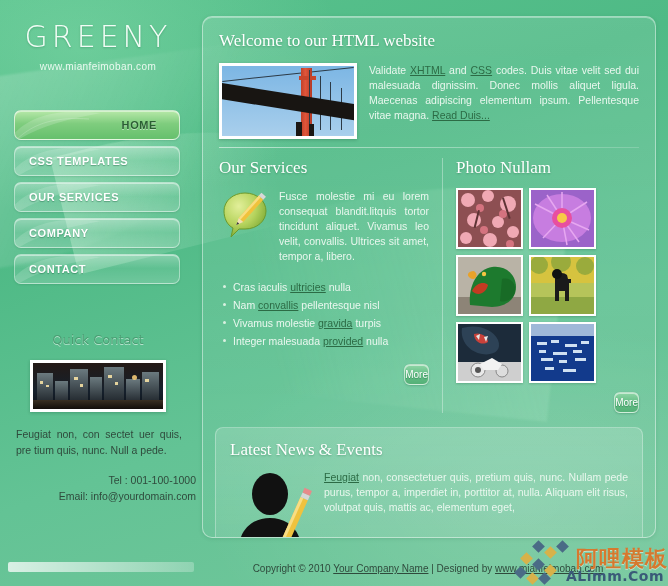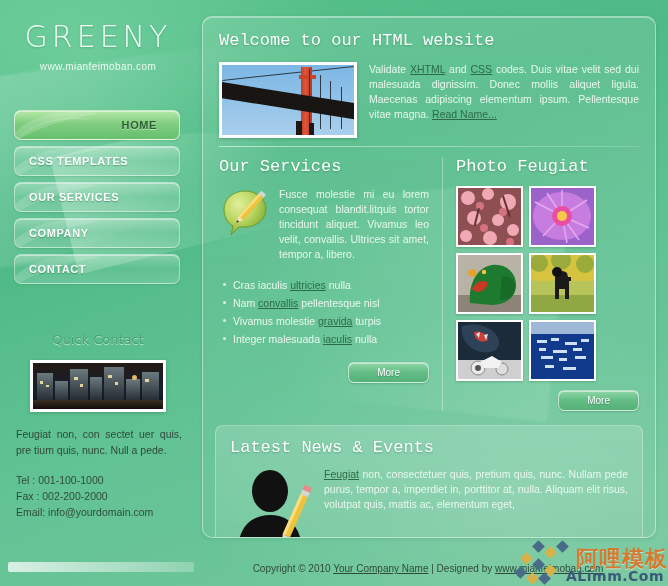--- a/index.html
+++ b/index.html
@@ -76,35 +76,35 @@
     position:relative;overflow:hidden;
   }
   #qc-photo .sky{position:absolute;inset:0;background:linear-gradient(180deg,#241a16,#15202c 60%,#0d1118);}
   #qc-photo .b{position:absolute;bottom:6px;background:linear-gradient(180deg,#6b7a7f,#20262c);}
   #qc-photo .w{position:absolute;background:#ffe9a8;opacity:.85;}
   #qc-photo .road{position:absolute;left:0;right:0;bottom:0;height:9px;background:linear-gradient(180deg,#3a2f22,#120d0a);}
   #qc-text{
     margin:14px 14px 0 16px;text-align:justify;
     font-size:10.5px;line-height:16px;color:#2f4a3c;
   }
-  #qc-lines{margin:14px 0 1px 16px;text-align:left;font-size:10.5px;line-height:16px;color:#2f4a3c;}
+  #qc-lines{margin:14px 0 1px 16px;text-align:right;font-size:10.5px;line-height:16px;color:#2f4a3c;}
 
   
   #main{
     position:absolute;left:202px;top:16px;width:452px;height:520px;
     border-radius:10px;
     border:1px solid rgba(255,255,255,.45);
     background:linear-gradient(180deg,rgba(255,255,255,.11),rgba(255,255,255,.03));
     box-shadow:0 1px 4px rgba(0,70,40,.12), inset 0 1px 0 rgba(255,255,255,.35);
     overflow:hidden;
   }
   .sec-h{
     font-size:17px;font-weight:normal;color:#ffffff;margin:0;
     text-shadow:0 1px 2px rgba(0,80,40,.30);
-    font-family:Liberation Mono, monospace;
+    font-family:Liberation Serif, serif;
   }
   .body-txt{font-size:10.5px;line-height:15px;color:#e9f7ee;text-align:justify;}
   .body-txt a, a.lnk{color:#b9e7c6;text-decoration:underline;}
   a.dark{color:#2c6b45;}
 
   #welcome{padding:14px 16px 0 16px;}
   #wel-row{display:flex;margin-top:12px;}
   #wel-img{
     width:132px;height:70px;flex:0 0 132px;
     border:3px solid #fff;box-shadow:0 1px 3px rgba(0,60,30,.25);
@@ -128,21 +128,21 @@
   #svc-icon{width:52px;height:52px;flex:0 0 52px;position:relative;}
   #svc-txt{margin-left:8px;flex:1;}
   #svc ul{margin:14px 0 0 0;padding:0 0 0 14px;list-style:none;}
   #svc li{font-size:10.5px;line-height:18px;color:#eaf7ef;position:relative;}
   #svc li:before{content:"";position:absolute;left:-10px;top:7px;width:3px;height:3px;border-radius:50%;background:#d8f0e0;}
 
   #gal{flex:1;padding-left:13px;}
   #gal-grid{display:flex;flex-wrap:wrap;gap:6px;margin-top:10px;}
   .thumb{width:63px;height:57px;border:2px solid #fff;box-shadow:0 1px 2px rgba(0,60,30,.22);overflow:hidden;position:relative;cursor:pointer;}
   .more-btn{
-    display:inline-block;padding:4px 28px;border-radius:6px;font-size:10px;color:#ffffff;
+    display:inline-block;padding:4px 0;border-radius:6px;font-size:10px;color:#ffffff;
     background:linear-gradient(180deg,#8fd6a6,#63bd85 50%,#55b178);
     border:1px solid rgba(255,255,255,.6);
     box-shadow:0 1px 2px rgba(0,70,40,.22), inset 0 1px 0 rgba(255,255,255,.5);
     text-shadow:0 1px 1px rgba(0,70,40,.35);cursor:pointer;
   }
   .btn-wrap{text-align:right;margin-top:8px;}
 
   #news{
     margin:14px 12px 0 12px;padding:12px 14px 14px 14px;border-radius:8px;
     background:linear-gradient(180deg,rgba(255,255,255,.16),rgba(255,255,255,.05));
@@ -238,21 +238,20 @@
         <div class="w" style="left:75px;top:12px;width:4px;height:3px;"></div>
         <div class="w" style="left:82px;top:19px;width:3px;height:3px;"></div>
         <div class="w" style="left:112px;top:16px;width:4px;height:3px;"></div>
         <div class="w" style="left:99px;top:12px;width:5px;height:5px;border-radius:50%;background:#ffd27a;"></div>
         <div class="road"></div>
       </div>
 
       <div id="qc-text">Feugiat non, con sectet uer quis, pre tium quis, nunc. Null a pede.</div>
       <div id="qc-lines">
         <div>Tel : 001-100-1000</div>
-        <div>Fax : 002-200-2000</div>
         <div>Email: info@yourdomain.com</div>
       </div>
     </div>
   </div>
 
   <div id="main">
 
     <div id="welcome">
       <h2 class="sec-h">Welcome to our HTML website</h2>
       <div id="wel-row">
@@ -264,21 +263,21 @@
           <div class="tbar" style="top:34px;"></div>
           <div class="cable" style="left:66%;top:4px;width:1px;height:60px;"></div>
           <div class="cable" style="left:74%;top:10px;width:1px;height:54px;"></div>
           <div class="cable" style="left:82%;top:16px;width:1px;height:48px;"></div>
           <div class="cable" style="left:90%;top:22px;width:1px;height:42px;"></div>
           <div class="deck"></div>
           <div class="pier" style="left:56%;top:56px;width:6px;height:14px;"></div>
           <div class="pier" style="left:66%;top:58px;width:5px;height:12px;"></div>
         </div>
         <div id="wel-txt">
-          <p class="body-txt"><span>Validate </span><a href="#" class="lnk dark">XHTML</a><span> and </span><a href="#" class="lnk dark">CSS</a><span> codes. Duis vitae velit sed dui malesuada dignissim. Donec mollis aliquet ligula. Maecenas adipiscing elementum ipsum. Pellentesque vitae magna. </span><a href="#" class="lnk dark">Read Name...</a></p>
+          <p class="body-txt"><span>Validate </span><a href="#" class="lnk dark">XHTML</a><span> and </span><a href="#" class="lnk dark">CSS</a><span> codes. Duis vitae velit sed dui malesuada dignissim. Donec mollis aliquet ligula. Maecenas adipiscing elementum ipsum. Pellentesque vitae magna. </span><a href="#" class="lnk dark">Read Duis...</a></p>
         </div>
       </div>
     </div>
 
     <div class="hr"></div>
 
     <div id="mid">
 
       <div id="svc">
         <h2 class="sec-h">Our Services</h2>
@@ -301,29 +300,29 @@
                 <rect x="27" y="0" width="6" height="4" fill="#d8d8d8"></rect>
               </g>
             </svg>
           </div>
           <div id="svc-txt" class="body-txt">Fusce molestie mi eu lorem consequat blandit.litquis tortor tincidunt aliquet. Vivamus leo velit, convallis. Ultrices sit amet, tempor a, libero.</div>
         </div>
         <ul>
           <li><span>Cras iaculis </span><a href="#" class="lnk dark">ultricies</a><span> nulla</span></li>
           <li><span>Nam </span><a href="#" class="lnk dark">convallis</a><span> pellentesque nisl</span></li>
           <li><span>Vivamus molestie </span><a href="#" class="lnk dark">gravida</a><span> turpis</span></li>
-          <li><span>Integer malesuada </span><a href="#" class="lnk dark">iaculis</a><span> nulla</span></li>
+          <li><span>Integer malesuada </span><a href="#" class="lnk dark">provided</a><span> nulla</span></li>
         </ul>
         <div class="btn-wrap" style="margin-top:14px;">
           <span class="more-btn">More</span>
         </div>
       </div>
 
       <div id="gal">
-        <h2 class="sec-h">Photo Feugiat</h2>
+        <h2 class="sec-h">Photo Nullam</h2>
         <div id="gal-grid">
           <div class="thumb">
             <svg viewBox="0 0 63 57" width="63" height="57">
               <rect width="63" height="57" fill="#8d4f52"></rect>
               <g fill="#f0a9b4">
                   <circle cx="10" cy="10" r="7"></circle>
                   <circle cx="30" cy="6" r="6"></circle>
                   <circle cx="50" cy="14" r="8"></circle>
                   <circle cx="16" cy="30" r="7"></circle>
                   <circle cx="40" cy="32" r="6"></circle>

